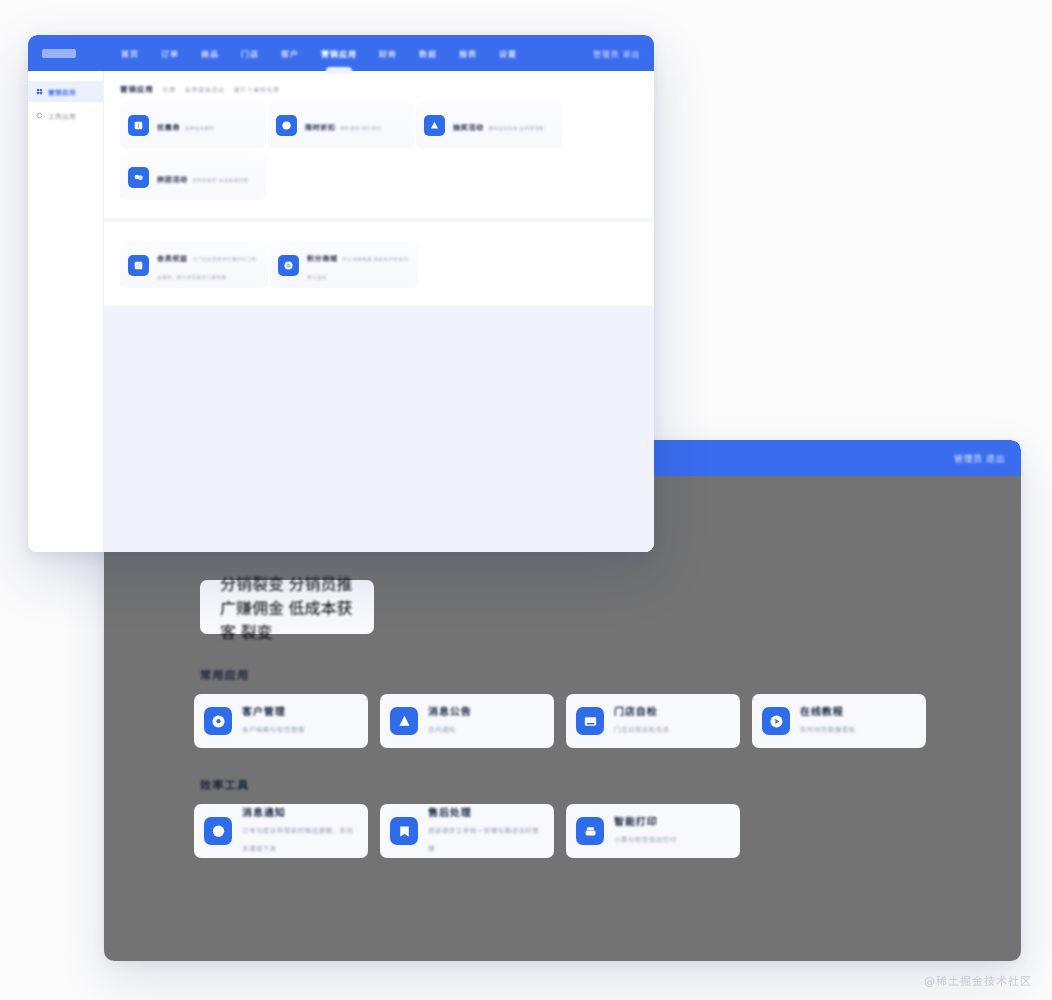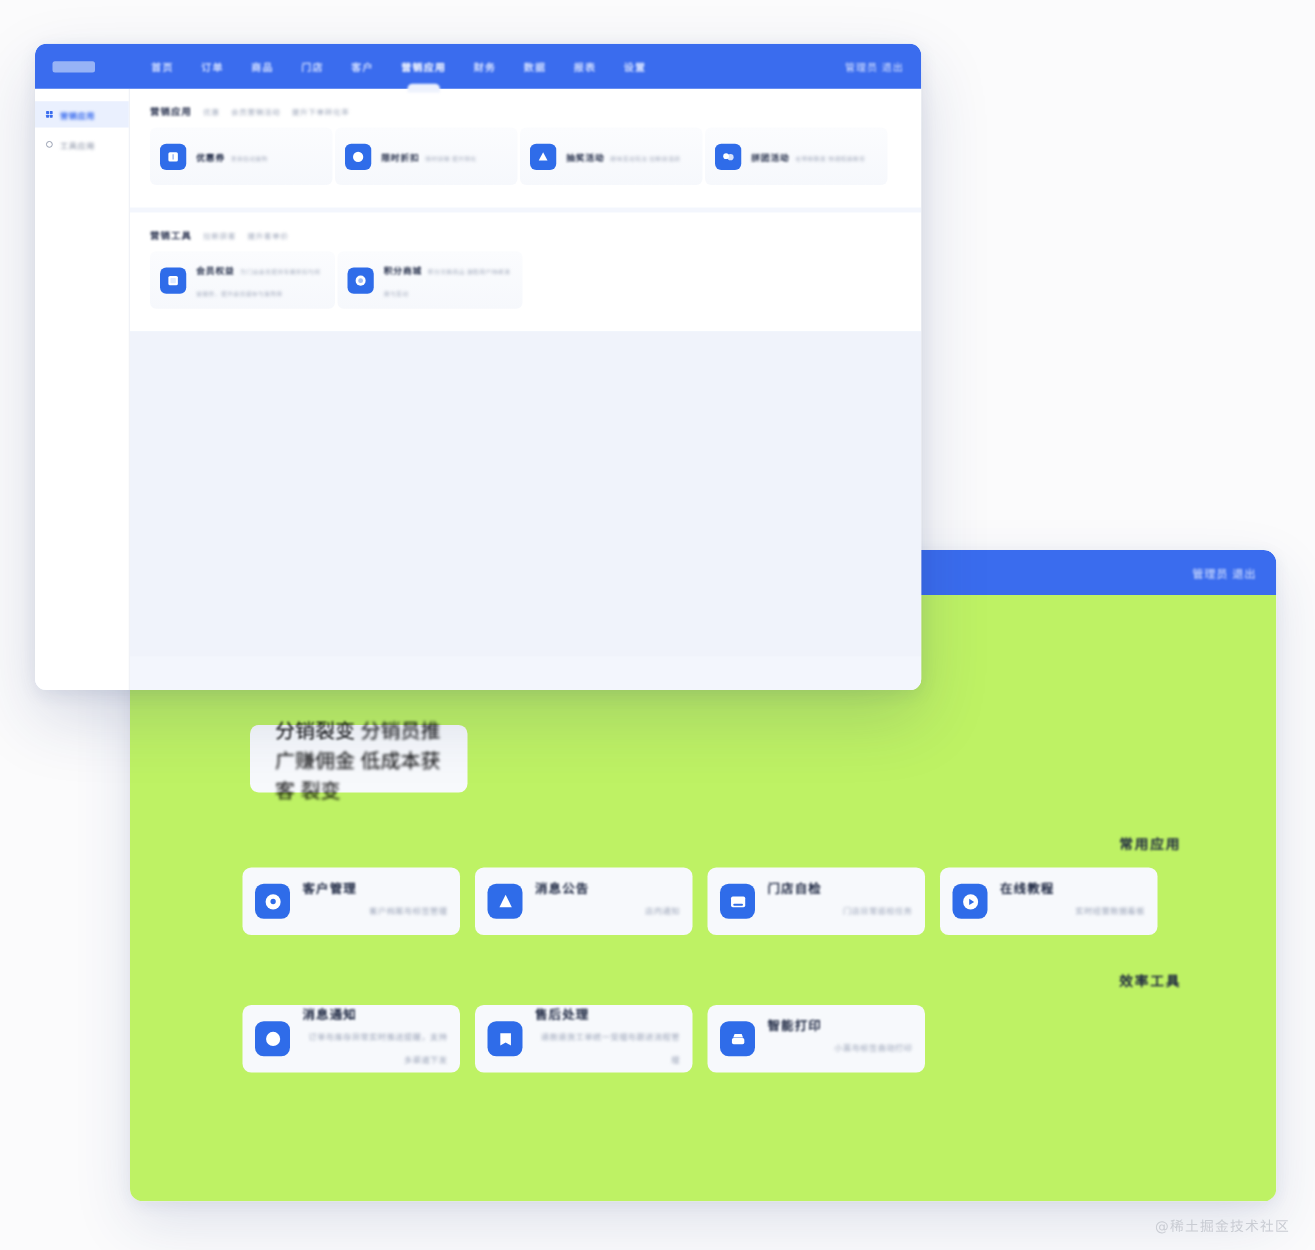--- a/index.html
+++ b/index.html
@@ -44,35 +44,35 @@
     border-radius: 10px 10px 0 0;
   }
   #back-window .win-header .hdr-user {
     color: #dbe5ff;
     font-size: 9px;
     letter-spacing: 0.6px;
   }
 
   #back-window .win-body {
     height: 485px;
-    background: #bef264;
+    background: #737373;
     padding: 0;
     position: relative;
   }
 
   .back-content {
     position: absolute;
     left: 90px;
     top: 0;
     right: 76px;
     bottom: 0;
   }
 
   
-  .b-section { padding-top: 6px; text-align: right; }
+  .b-section { padding-top: 6px; }
   .b-section-title {
     font-size: 11px;
     font-weight: 700;
     color: #1c2540;
     letter-spacing: 1.4px;
     margin: 22px 0 12px 6px;
   }
 
   .b-grid {
     display: flex;
@@ -147,21 +147,21 @@
     align-items: center;
     padding: 0 10px;
     gap: 10px;
   }
 
   
   #front-window {
     position: absolute;
     left: 28px;
     top: 35px;
-    width: 709px;
+    width: 626px;
     height: 517px;
     background: #ffffff;
     border-radius: 9px;
     box-shadow: 0 22px 54px rgba(35, 55, 115, 0.17),
                 0 4px 14px rgba(35, 55, 115, 0.09);
     overflow: hidden;
   }
 
   .f-header {
     height: 36px;
@@ -584,25 +584,20 @@
             <span class="txt">
               <span class="t-name blur-sm">拼团活动</span>
               <span class="t-desc blur-md">老带新裂变 快速拓展新客</span>
             </span>
           </div>
 
         </div>
       </section>
 
       <section class="f-panel">
-        <div class="f-sec-head">
-          <span class="f-sec-title blur-sm">营销工具</span>
-          <span class="f-sec-tag blur-md">拉新获客</span>
-          <span class="f-sec-tag blur-md">提升客单价</span>
-        </div>
 
         <div class="f-grid">
 
           <div class="f-card wide">
             <span class="ic">
               <svg viewBox="0 0 24 24">
                   <rect x="5" y="5" width="14" height="14" rx="2.4" fill="#fff"></rect>
                   <rect x="8" y="8" width="8" height="8" rx="1.2" fill="#dce8ff"></rect>
                 </svg>
             </span>

